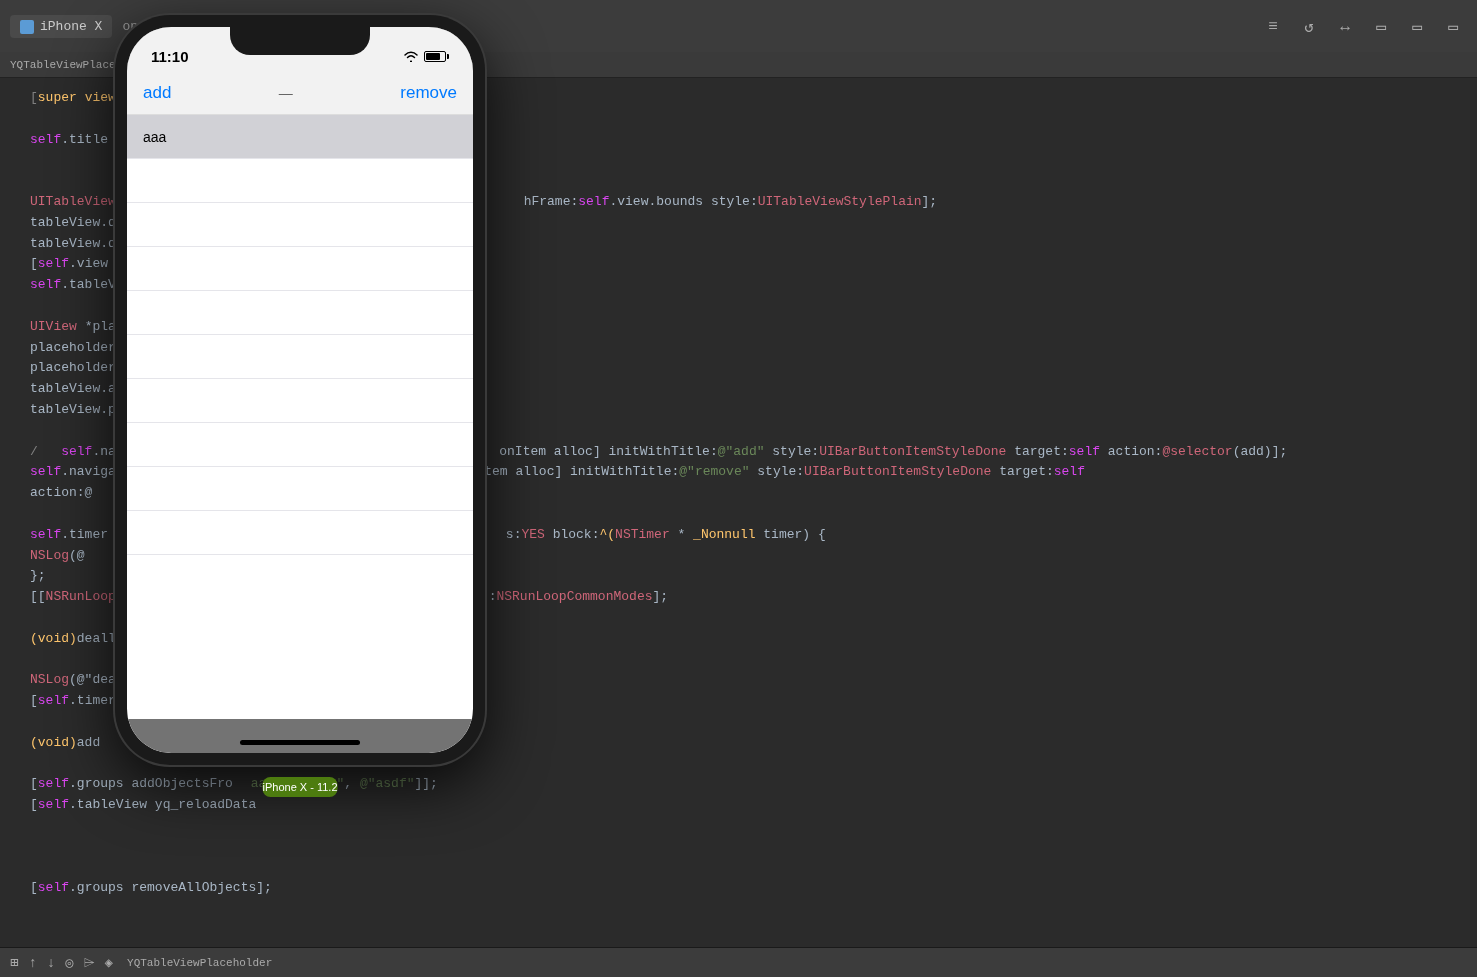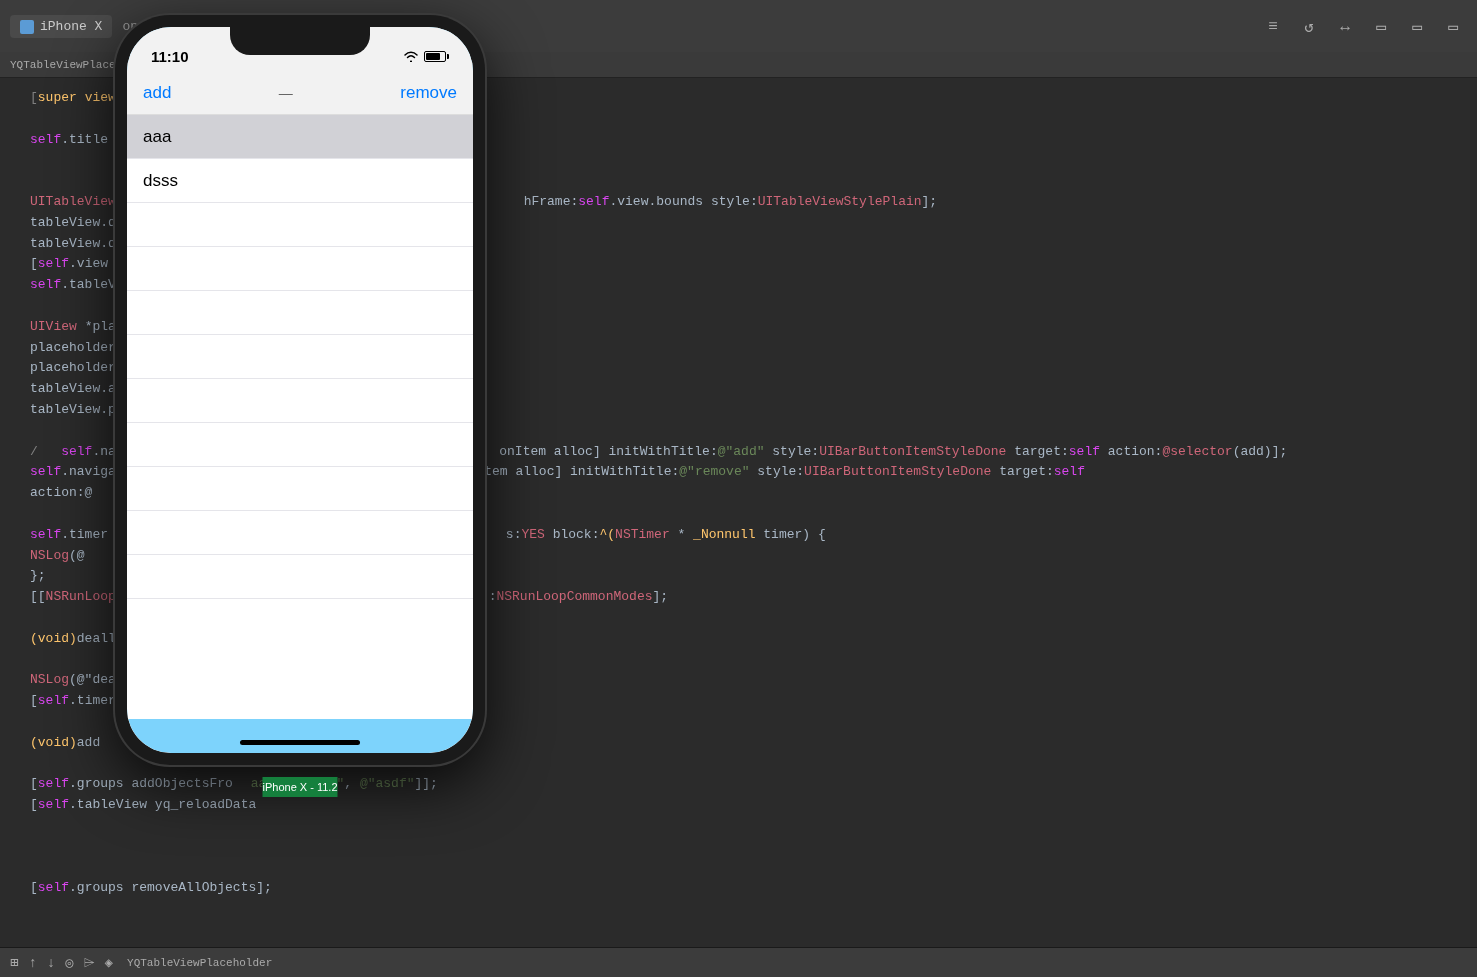--- a/index.html
+++ b/index.html
@@ -146,21 +146,21 @@
       position: absolute;
       top: 12px; left: 12px; right: 12px; bottom: 12px;
       background: #f2f2f2;
       border-radius: 44px;
       overflow: hidden;
     }
 
     .iphone-screen {
       position: absolute;
       top: 0; left: 0; right: 0; bottom: 0;
-      background: #7dd3fc;
+      background: #737373;
       border-radius: 44px;
       overflow: hidden;
     }
 
     
     .phone-status-bar {
       position: absolute;
       top: 0; left: 0; right: 0;
       height: 44px;
       background: #f2f2f2;
@@ -244,21 +244,21 @@
       overflow: hidden;
     }
 
     .table-cell {
       height: 44px;
       border-bottom: 1px solid #e5e5ea;
       display: flex;
       align-items: center;
       padding: 0 16px;
       font-family: -apple-system, sans-serif;
-      font-size: 17px;
+      font-size: 14px;
       color: #000;
       background: #fff;
     }
 
     .table-cell.highlighted {
       background: #d1d1d6;
     }
 
     .table-cell-empty {
       height: 44px;
@@ -278,25 +278,25 @@
       border-radius: 3px;
       z-index: 10;
     }
 
     
     .device-tooltip {
       position: absolute;
       bottom: -32px;
       left: 50%;
       transform: translateX(-50%);
-      background: #15803d;
+      background: #4d7c0f;
       color: #fff;
       font-size: 11px;
       padding: 4px 0;
-      border-radius: 0;
+      border-radius: 8px;
       white-space: nowrap;
       font-family: -apple-system, sans-serif;
       z-index: 200;
     }
 
     
     .battery {
       display: flex;
       align-items: center;
       gap: 1px;
@@ -487,23 +487,20 @@
       <div class="nav-bar">
         <span class="nav-add-btn">add</span>
         <span class="nav-title">—</span>
         <span class="nav-remove-btn">remove</span>
       </div>
 
       <div class="table-view">
         <div class="table-cell highlighted">
           <span>aaa</span>
         </div>
-        <div class="table-cell">
-          <span>dsss</span>
-        </div>
 
         <div class="table-cell-empty"></div>
         <div class="table-cell-empty"></div>
         <div class="table-cell-empty"></div>
         <div class="table-cell-empty"></div>
         <div class="table-cell-empty"></div>
         <div class="table-cell-empty"></div>
         <div class="table-cell-empty"></div>
         <div class="table-cell-empty"></div>
         <div class="table-cell-empty"></div>

